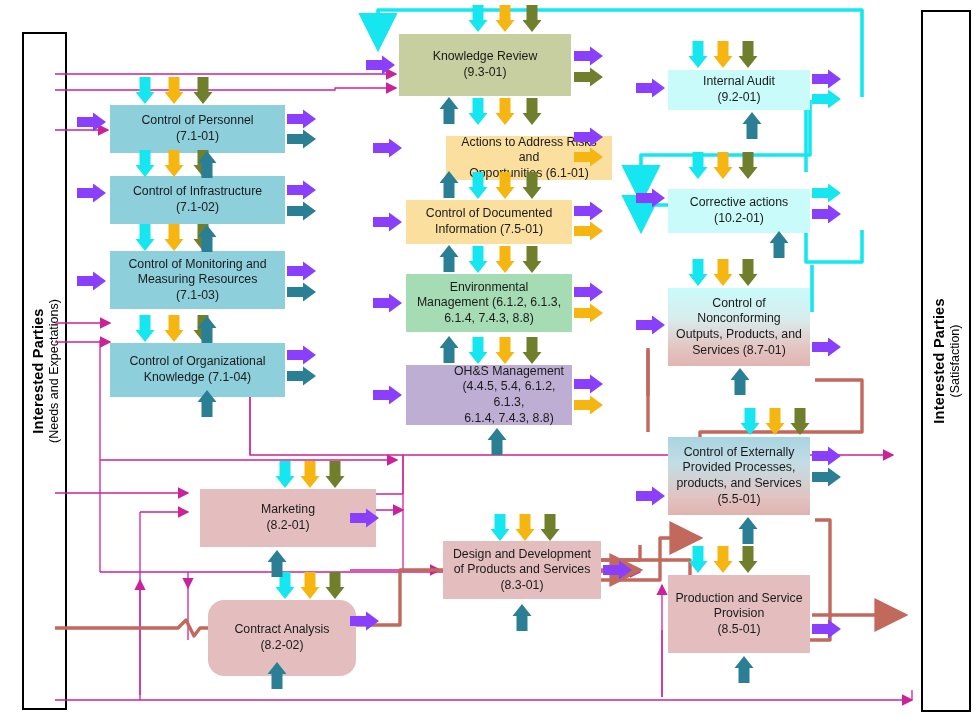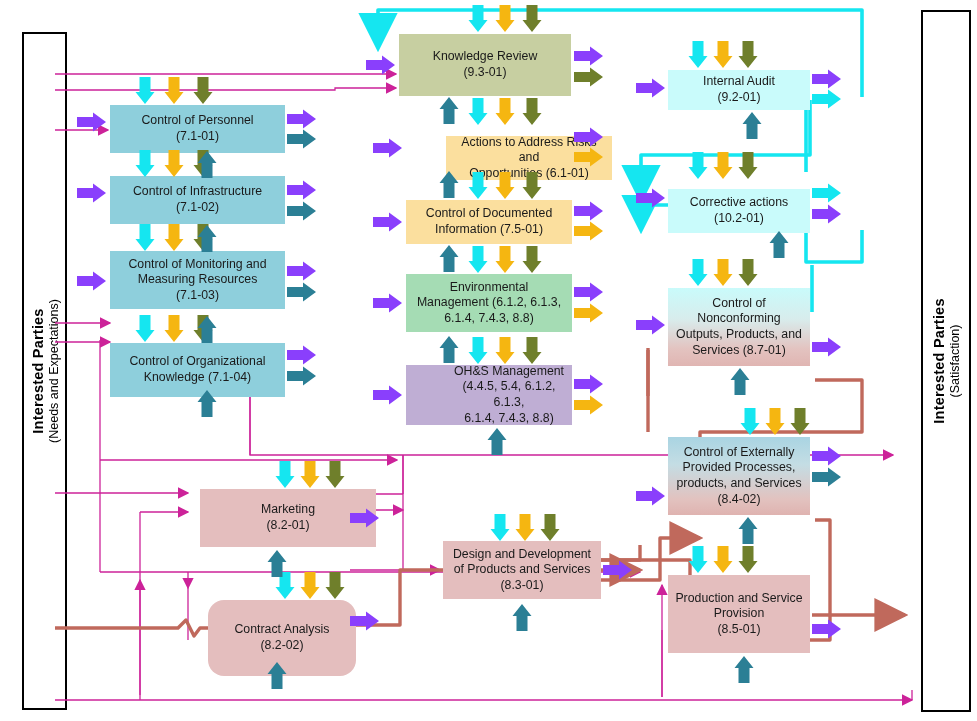--- a/index.html
+++ b/index.html
@@ -217,21 +217,21 @@
          <span>Outputs, Products, and</span>
          <span>Services (8.7-01)</span>
       </div>
   </div>
 
   <div class="node c-grad-ep" style="left:668px;top:437px;width:142px;height:78px;">
     <div>
         <span>Control of Externally</span>
          <span>Provided Processes,</span>
          <span>products, and Services</span>
-         <span>(8.4-02)</span>
+         <span>(5.5-01)</span>
       </div>
   </div>
 
   <div class="node c-pink" style="left:200px;top:489px;width:176px;height:58px;">
     <div>
         <span>Marketing</span>
          <span>(8.2-01)</span>
       </div>
   </div>
 

